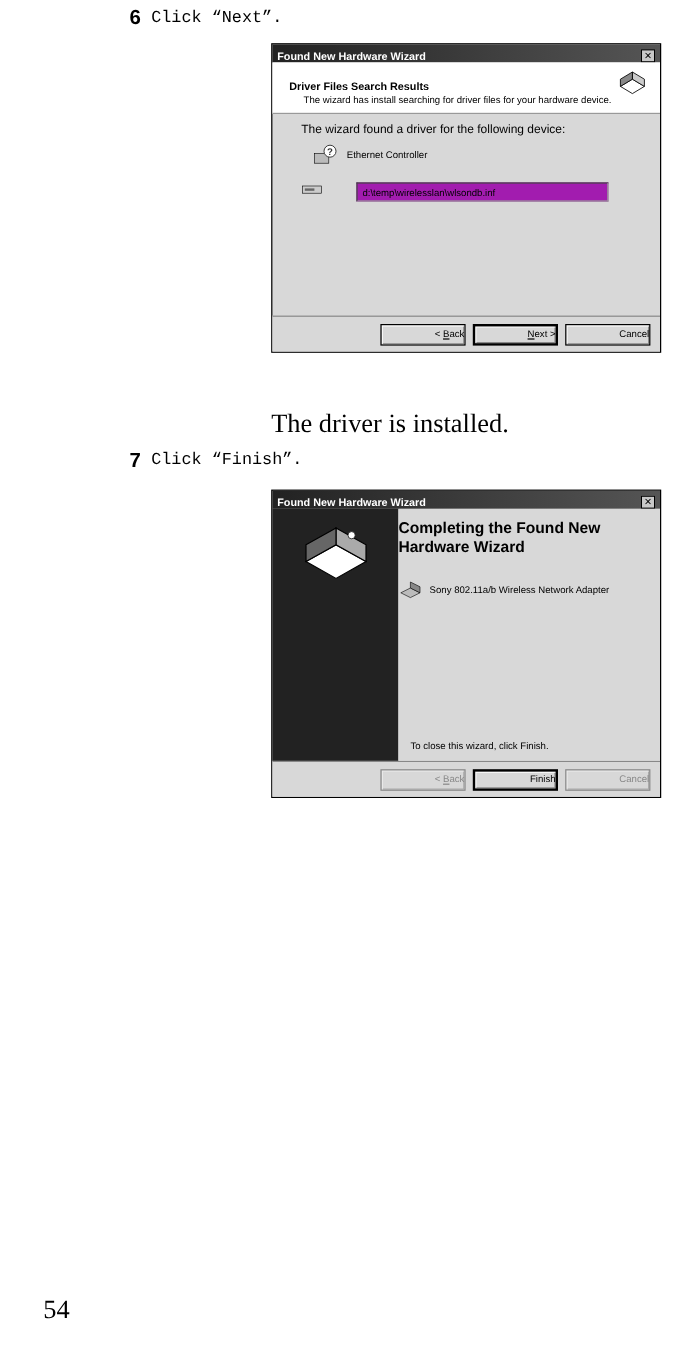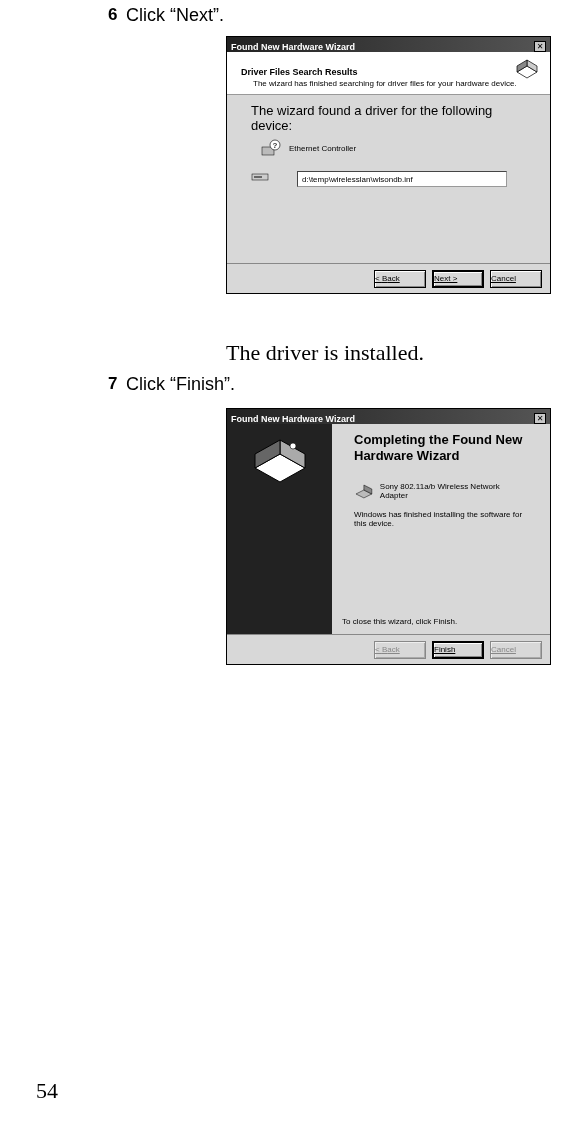--- a/index.html
+++ b/index.html
@@ -17,22 +17,22 @@
   }
   .step-num {
     font-weight: bold;
     font-family: Arial, sans-serif;
     font-size: 17px;
     position: absolute;
     left: -18px;
     top: 0;
   }
   .step-text {
-    font-family: Liberation Sans, sans-serif;
-    font-size: 18px;
+    font-family: Liberation Mono, monospace;
+    font-size: 14px;
   }
   .body-text {
     position: absolute;
     left: 226px;
     font-size: 22px;
     font-family: "Times New Roman", serif;
   }
   .page-num {
     position: absolute;
     left: 36px;
@@ -97,34 +97,34 @@
     right: 8px;
     top: 6px;
     width: 30px;
     height: 24px;
   }
   .content1 {
     padding: 8px 14px 4px 24px;
     height: 168px;
     position: relative;
   }
-  .content1 .line { font-size: 13px; margin-bottom: 6px; }
+  .content1 .line { font-size: 10px; margin-bottom: 6px; }
   .device-row {
     display: flex;
     align-items: center;
     gap: 8px;
     margin: 4px 0 10px 10px;
   }
   .device-icon {
     width: 20px;
     height: 18px;
     flex-shrink: 0;
   }
   .path-box {
-    background: #ffffff;
+    background: #a21caf;
     border: 1px inset #999;
     height: 16px;
     width: 210px;
     margin-left: 22px;
     margin-top: 4px;
     display: flex;
     align-items: center;
     padding: 0 4px;
     font-size: 8px;
   }
@@ -138,31 +138,30 @@
     border-top: 1px solid #888;
     background: #d8d8d8;
     height: 30px;
     display: flex;
     justify-content: flex-end;
     align-items: center;
     gap: 6px;
     padding-right: 8px;
   }
   .btn {
-    width: 52px;
+    width: 71px;
     height: 18px;
     background: #d8d8d8;
     border: 1px solid #000;
     box-shadow: inset 1px 1px 0 #fff, inset -1px -1px 0 #888;
     font-size: 8px;
     display: flex;
     align-items: center;
-    justify-content: flex-start;
+    justify-content: flex-end;
     font-family: Tahoma, Arial, sans-serif;
-    text-decoration: underline;
   }
   .btn.default {
     border: 2px solid #000;
   }
 
   
   .dialog2-body {
     display: flex;
     height: 210px;
   }
@@ -170,21 +169,21 @@
     width: 105px;
     background: #222;
     display: flex;
     align-items: flex-start;
     justify-content: center;
     padding-top: 10px;
   }
   .dialog2-right {
     flex: 1;
     background: #d8d8d8;
-    padding: 8px 22px;
+    padding: 8px 0;
     position: relative;
   }
   .complete-title {
     font-weight: bold;
     font-size: 13px;
     font-family: Arial, sans-serif;
     line-height: 1.2;
     margin-bottom: 6px;
   }
   .adapter-row {
@@ -212,21 +211,21 @@
   <span class="step-text">Click “Next”.</span>
 </div>
 
 <div class="dialog" style="top:36px;">
   <div class="titlebar">
     <span class="titlebar-text">Found New Hardware Wizard</span>
     <div class="titlebar-x">✕</div>
   </div>
   <div class="header-band">
     <div class="header-title">Driver Files Search Results</div>
-    <div class="header-sub">The wizard has finished searching for driver files for your hardware device.</div>
+    <div class="header-sub">The wizard has install searching for driver files for your hardware device.</div>
     <svg class="header-icon" viewBox="0 0 30 24">
       <polygon points="5,14 15,8 25,14 15,20" fill="#fff" stroke="#000" stroke-width="0.7"></polygon>
       <polygon points="15,2 25,8 25,14 15,8" fill="#ccc" stroke="#000" stroke-width="0.7"></polygon>
       <polygon points="5,8 15,2 15,8 5,14" fill="#888" stroke="#000" stroke-width="0.7"></polygon>
     </svg>
   </div>
   <div class="content1">
     <div class="line">The wizard found a driver for the following device:</div>
     <div class="device-row">
       <svg class="device-icon" viewBox="0 0 20 18">
@@ -280,21 +279,20 @@
     </div>
     <div class="dialog2-right">
       <div class="complete-title">Completing the Found New Hardware Wizard</div>
       <div class="adapter-row">
         <svg class="adapter-icon" viewBox="0 0 20 18">
           <polygon points="2,12 10,8 18,12 10,16" fill="#bbb" stroke="#000" stroke-width="0.5"></polygon>
           <polygon points="10,3 18,7 18,12 10,8" fill="#888" stroke="#000" stroke-width="0.5"></polygon>
         </svg>
         <span>Sony 802.11a/b Wireless Network Adapter</span>
       </div>
-      <div class="small-text">Windows has finished installing the software for this device.</div>
       <div class="close-text">To close this wizard, click Finish.</div>
     </div>
   </div>
   <div class="footer">
     <div class="btn" style="color:#888;border-color:#888;box-shadow:inset 1px 1px 0 #eee, inset -1px -1px 0 #aaa;">
         <span>&lt; <span class="underline">B</span>ack</span>
       </div>
     <div class="btn default">Finish</div>
     <div class="btn" style="color:#888;border-color:#888;box-shadow:inset 1px 1px 0 #eee, inset -1px -1px 0 #aaa;">Cancel</div>
   </div>

